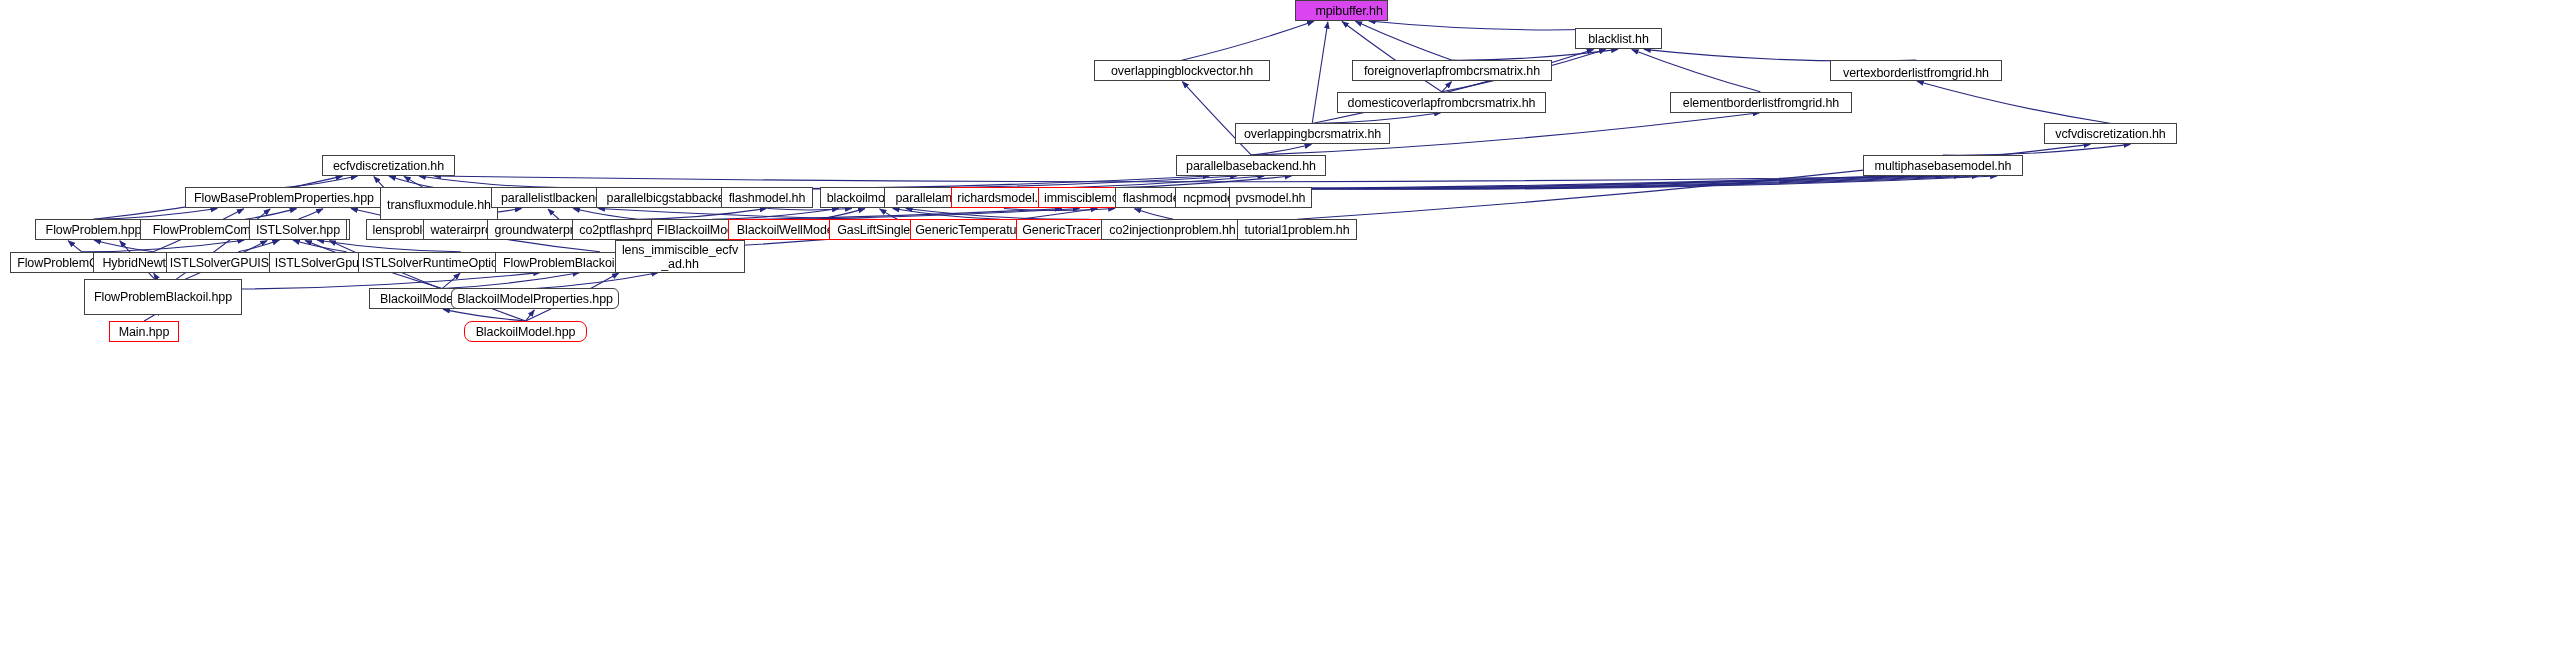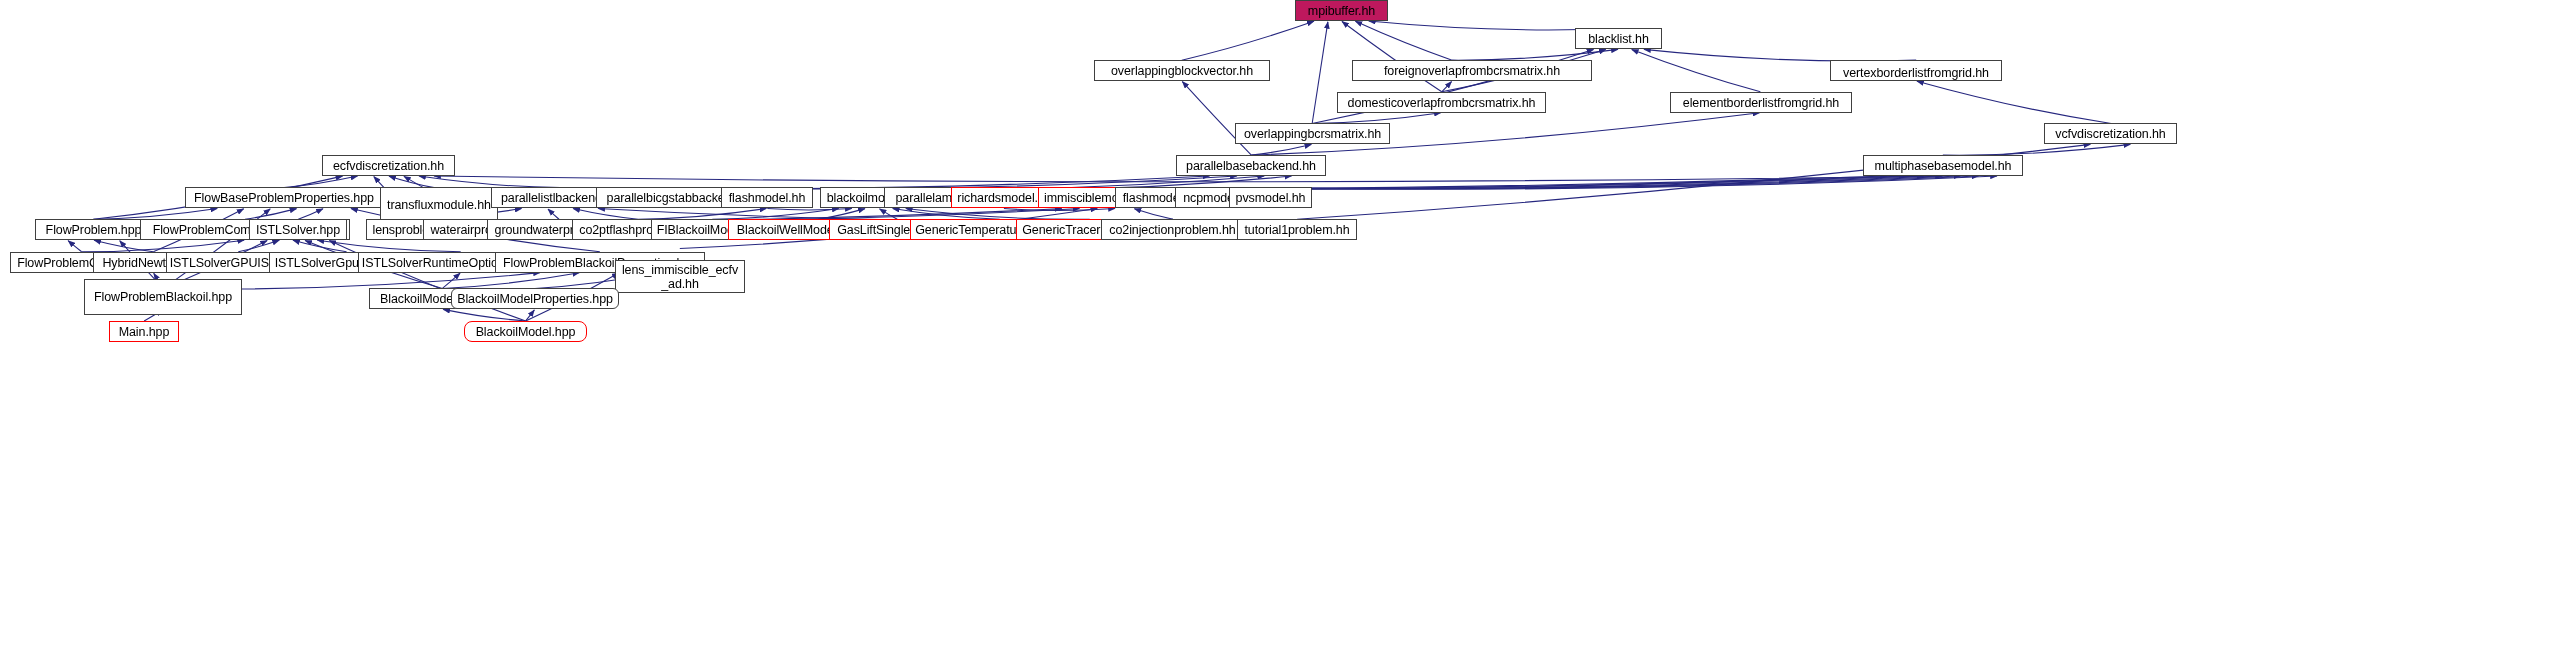--- a/index.html
+++ b/index.html
@@ -33,22 +33,23 @@
     font-size: 12.5px;
     line-height: 14px;
     color: #000000;
     background: #ffffff;
     border: 0.8px solid #404040;
     white-space: pre;
     letter-spacing: -0.1px;
     z-index: 5;
   }
   .node.root {
-    background: #be185d;
+    background: #d946ef;
     border: 0.8px solid #404040;
+    justify-content: flex-end;
   }
   .node.hot {
     border: 0.8px solid #ff0000;
   }
   .node-label {
     display: block;
     padding: 0 4.2px;
   }
 </style>
 </head>
@@ -136,21 +137,21 @@
       <path d="M196,346 Q413.94283882905256,350.52094365015006 648.2008776581051,327.0418873003001" fill="none" stroke="#26277f" stroke-width="1.3" marker-end="url(#arrowhead)"></path>
       <path d="M631,385 Q583.2951708733372,381.56932392226724 531.9903417466743,371.13864784453443" fill="none" stroke="#26277f" stroke-width="1.3" marker-end="url(#arrowhead)"></path>
       <path d="M631,385 Q635.9930892240341,378.7781591694112 641.3821784480681,371.7863183388224" fill="none" stroke="#26277f" stroke-width="1.3" marker-end="url(#arrowhead)"></path>
       <path d="M173,385 Q183.6589007221928,379.0649734734479 195.14580144438557,371.51994694689574" fill="none" stroke="#26277f" stroke-width="1.3" marker-end="url(#arrowhead)"></path>
       <path d="M196,346 Q190.482996495694,337.3427444515155 184.53399299138798,327.84548890303097" fill="none" stroke="#26277f" stroke-width="1.3" marker-end="url(#arrowhead)"></path>
       <path d="M98,302 Q191.97327065008463,301.895623524994 293.00254130016924,288.0712470499879" fill="none" stroke="#26277f" stroke-width="1.3" marker-end="url(#arrowhead)"></path>
     </svg>
 <div class="node root" style="left: 1295px; top: 0px; width: 93px; height: 21px;"><span class="node-label">mpibuffer.hh</span></div>
     <div class="node" style="left: 1575px; top: 28px; width: 87px; height: 21px;"><span class="node-label">blacklist.hh</span></div>
     <div class="node" style="left: 1094px; top: 60px; width: 176px; height: 21px;"><span class="node-label">overlappingblockvector.hh</span></div>
-    <div class="node" style="left: 1352px; top: 60px; width: 240px; height: 21px;"><span class="node-label">foreignoverlapfrombcrsmatrix.hh</span></div>
+    <div class="node" style="left: 1352px; top: 60px; width: 200px; height: 21px;"><span class="node-label">foreignoverlapfrombcrsmatrix.hh</span></div>
     <div class="node" style="left: 1830px; top: 60px; width: 172px; height: 21px; align-items: flex-end;"><span class="node-label">vertexborderlistfromgrid.hh</span></div>
     <div class="node" style="left: 1337px; top: 92px; width: 209px; height: 21px;"><span class="node-label">domesticoverlapfrombcrsmatrix.hh</span></div>
     <div class="node" style="left: 1670px; top: 92px; width: 182px; height: 21px;"><span class="node-label">elementborderlistfromgrid.hh</span></div>
     <div class="node" style="left: 1235px; top: 123px; width: 155px; height: 21px;"><span class="node-label">overlappingbcrsmatrix.hh</span></div>
     <div class="node" style="left: 2044px; top: 123px; width: 133px; height: 21px;"><span class="node-label">vcfvdiscretization.hh</span></div>
     <div class="node" style="left: 322px; top: 155px; width: 133px; height: 21px;"><span class="node-label">ecfvdiscretization.hh</span></div>
     <div class="node" style="left: 1176px; top: 155px; width: 150px; height: 21px;"><span class="node-label">parallelbasebackend.hh</span></div>
     <div class="node" style="left: 1863px; top: 155px; width: 160px; height: 21px;"><span class="node-label">multiphasebasemodel.hh</span></div>
     <div class="node" style="left: 185px; top: 187px; width: 198px; height: 21px;"><span class="node-label">FlowBaseProblemProperties.hpp</span></div>
     <div class="node" style="left: 380px; top: 187px; width: 118px; height: 35px;"><span class="node-label">transfluxmodule.hh</span></div>
@@ -177,21 +178,21 @@
     <div class="node hot" style="left: 910px; top: 219px; width: 180px; height: 21px;"><span class="node-label">GenericTemperatureModel.hpp</span></div>
     <div class="node hot" style="left: 1016px; top: 219px; width: 148px; height: 21px;"><span class="node-label">GenericTracerModel.hpp</span></div>
     <div class="node" style="left: 1101px; top: 219px; width: 143px; height: 21px;"><span class="node-label">co2injectionproblem.hh</span></div>
     <div class="node" style="left: 1237px; top: 219px; width: 120px; height: 21px;"><span class="node-label">tutorial1problem.hh</span></div>
     <div class="node" style="left: 10px; top: 252px; width: 143px; height: 21px;"><span class="node-label">FlowProblemComp.hpp</span></div>
     <div class="node" style="left: 93px; top: 252px; width: 120px; height: 21px;"><span class="node-label">HybridNewton.hpp</span></div>
     <div class="node" style="left: 166px; top: 252px; width: 145px; height: 21px;"><span class="node-label">ISTLSolverGPUISTL.hpp</span></div>
     <div class="node" style="left: 269px; top: 252px; width: 155px; height: 21px;"><span class="node-label">ISTLSolverGpuBridge.hpp</span></div>
     <div class="node" style="left: 358px; top: 252px; width: 205px; height: 21px;"><span class="node-label">ISTLSolverRuntimeOptionProxy.hpp</span></div>
     <div class="node" style="left: 495px; top: 252px; width: 210px; height: 21px;"><span class="node-label">FlowProblemBlackoilProperties.hpp</span></div>
-    <div class="node" style="left: 615px; top: 260px; width: 130px; height: 33px;"><span class="node-label">lens_immiscible_ecfv
+    <div class="node" style="left: 615px; top: 240px; width: 130px; height: 33px;"><span class="node-label">lens_immiscible_ecfv
 _ad.hh</span></div>
     <div class="node" style="left: 84px; top: 279px; width: 158px; height: 36px;"><span class="node-label">FlowProblemBlackoil.hpp</span></div>
     <div class="node" style="left: 369px; top: 288px; width: 147px; height: 21px;"><span class="node-label">BlackoilModelNldd.hpp</span></div>
     <div class="node" style="left: 451px; top: 288px; width: 168px; height: 21px; border-radius: 6px;"><span class="node-label">BlackoilModelProperties.hpp</span></div>
     <div class="node hot" style="left: 109px; top: 321px; width: 70px; height: 21px;"><span class="node-label">Main.hpp</span></div>
     <div class="node hot" style="left: 464px; top: 321px; width: 123px; height: 21px; border-radius: 8px;"><span class="node-label">BlackoilModel.hpp</span></div>
   </div>
 
 
 </body></html>

